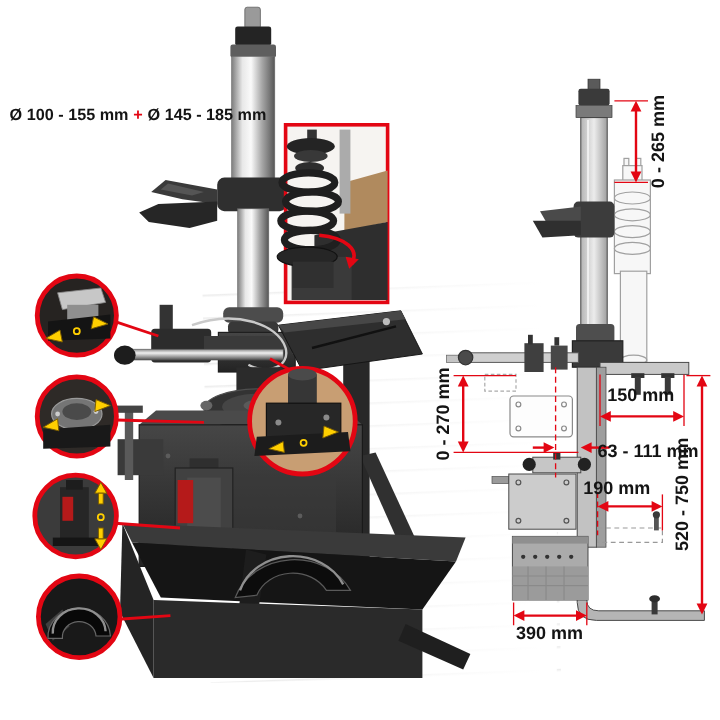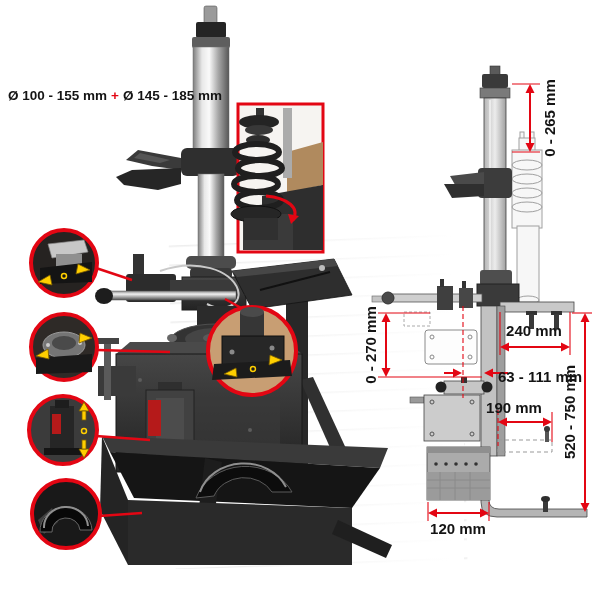--- a/index.html
+++ b/index.html
@@ -366,19 +366,19 @@
         </g>
       </g>
     </g>
   </svg>
 
   <div class="hdr">
     <span>Ø 100 - 155 mm</span><span class="plus">+</span><span>Ø 145 - 185 mm</span>
   </div>
 
   <div class="dim vdim" style="left:549px;top:118px">0 - 265 mm</div>
-  <div class="dim" style="left:534px;top:330px">240 mm</div>
+  <div class="dim" style="left:534px;top:330px">150 mm</div>
   <div class="dim" style="left:540px;top:376px">63 - 111 mm</div>
   <div class="dim vdim" style="left:370px;top:345px">0 - 270 mm</div>
   <div class="dim" style="left:514px;top:407px">190 mm</div>
   <div class="dim vdim" style="left:569px;top:412px">520 - 750 mm</div>
-  <div class="dim" style="left:458px;top:528px">120 mm</div>
+  <div class="dim" style="left:458px;top:528px">390 mm</div>
 </div>
 
 </body></html>

